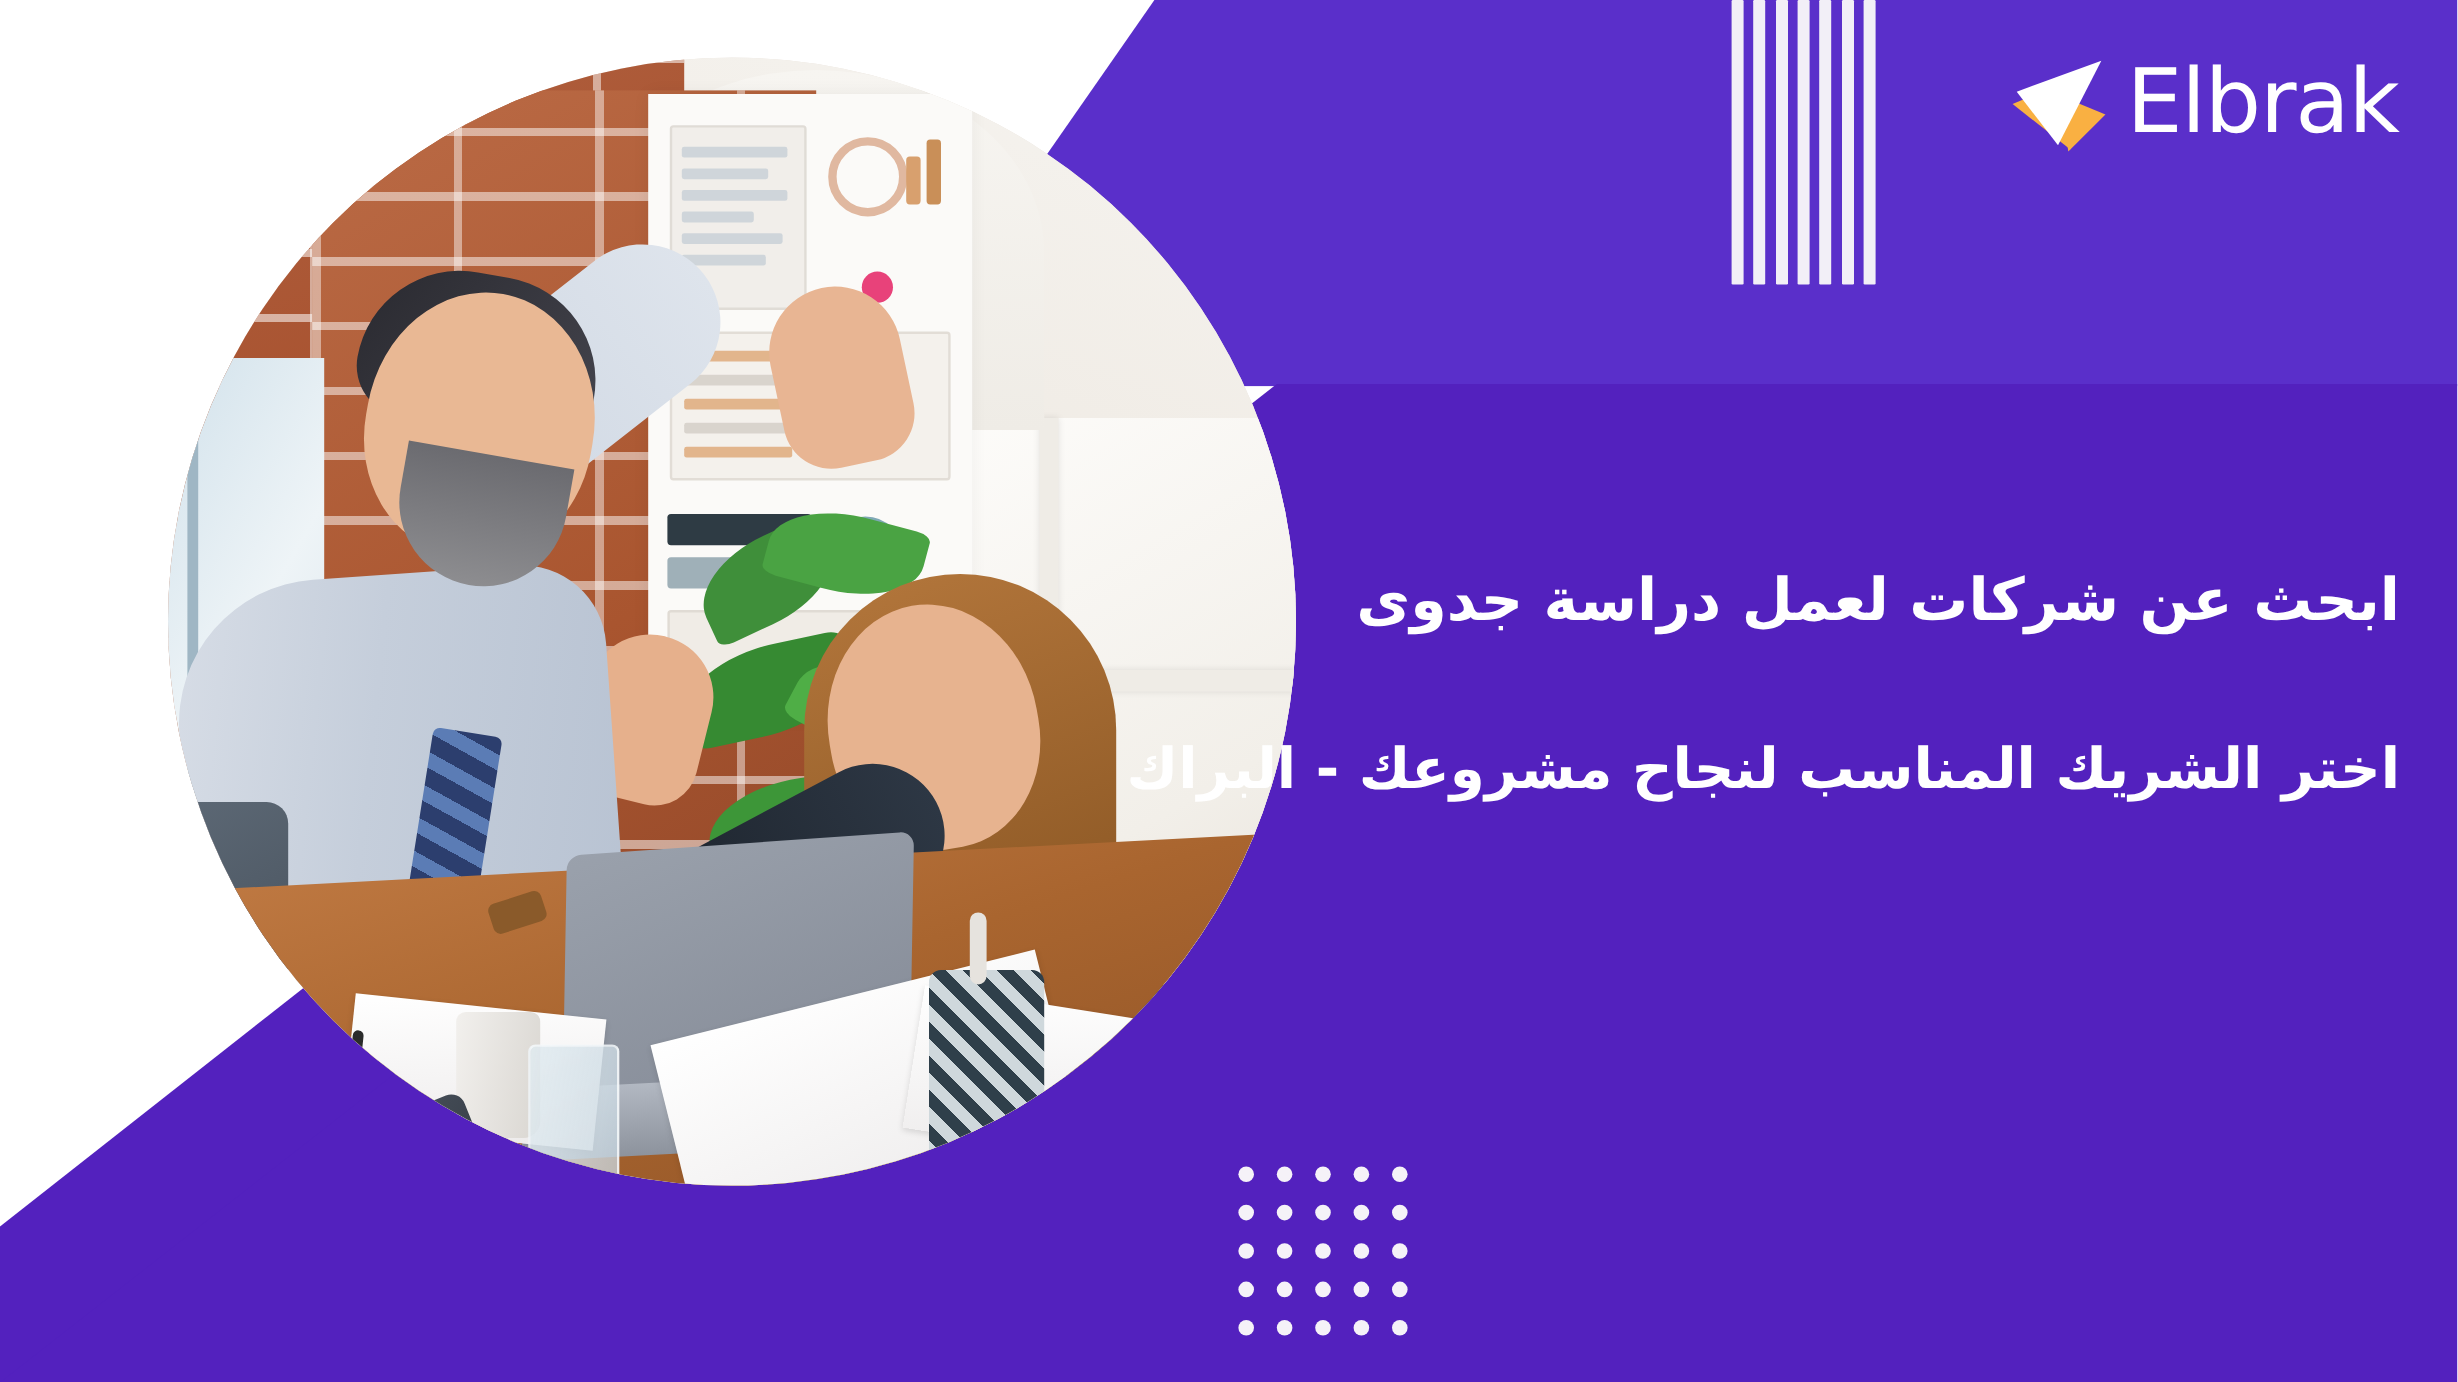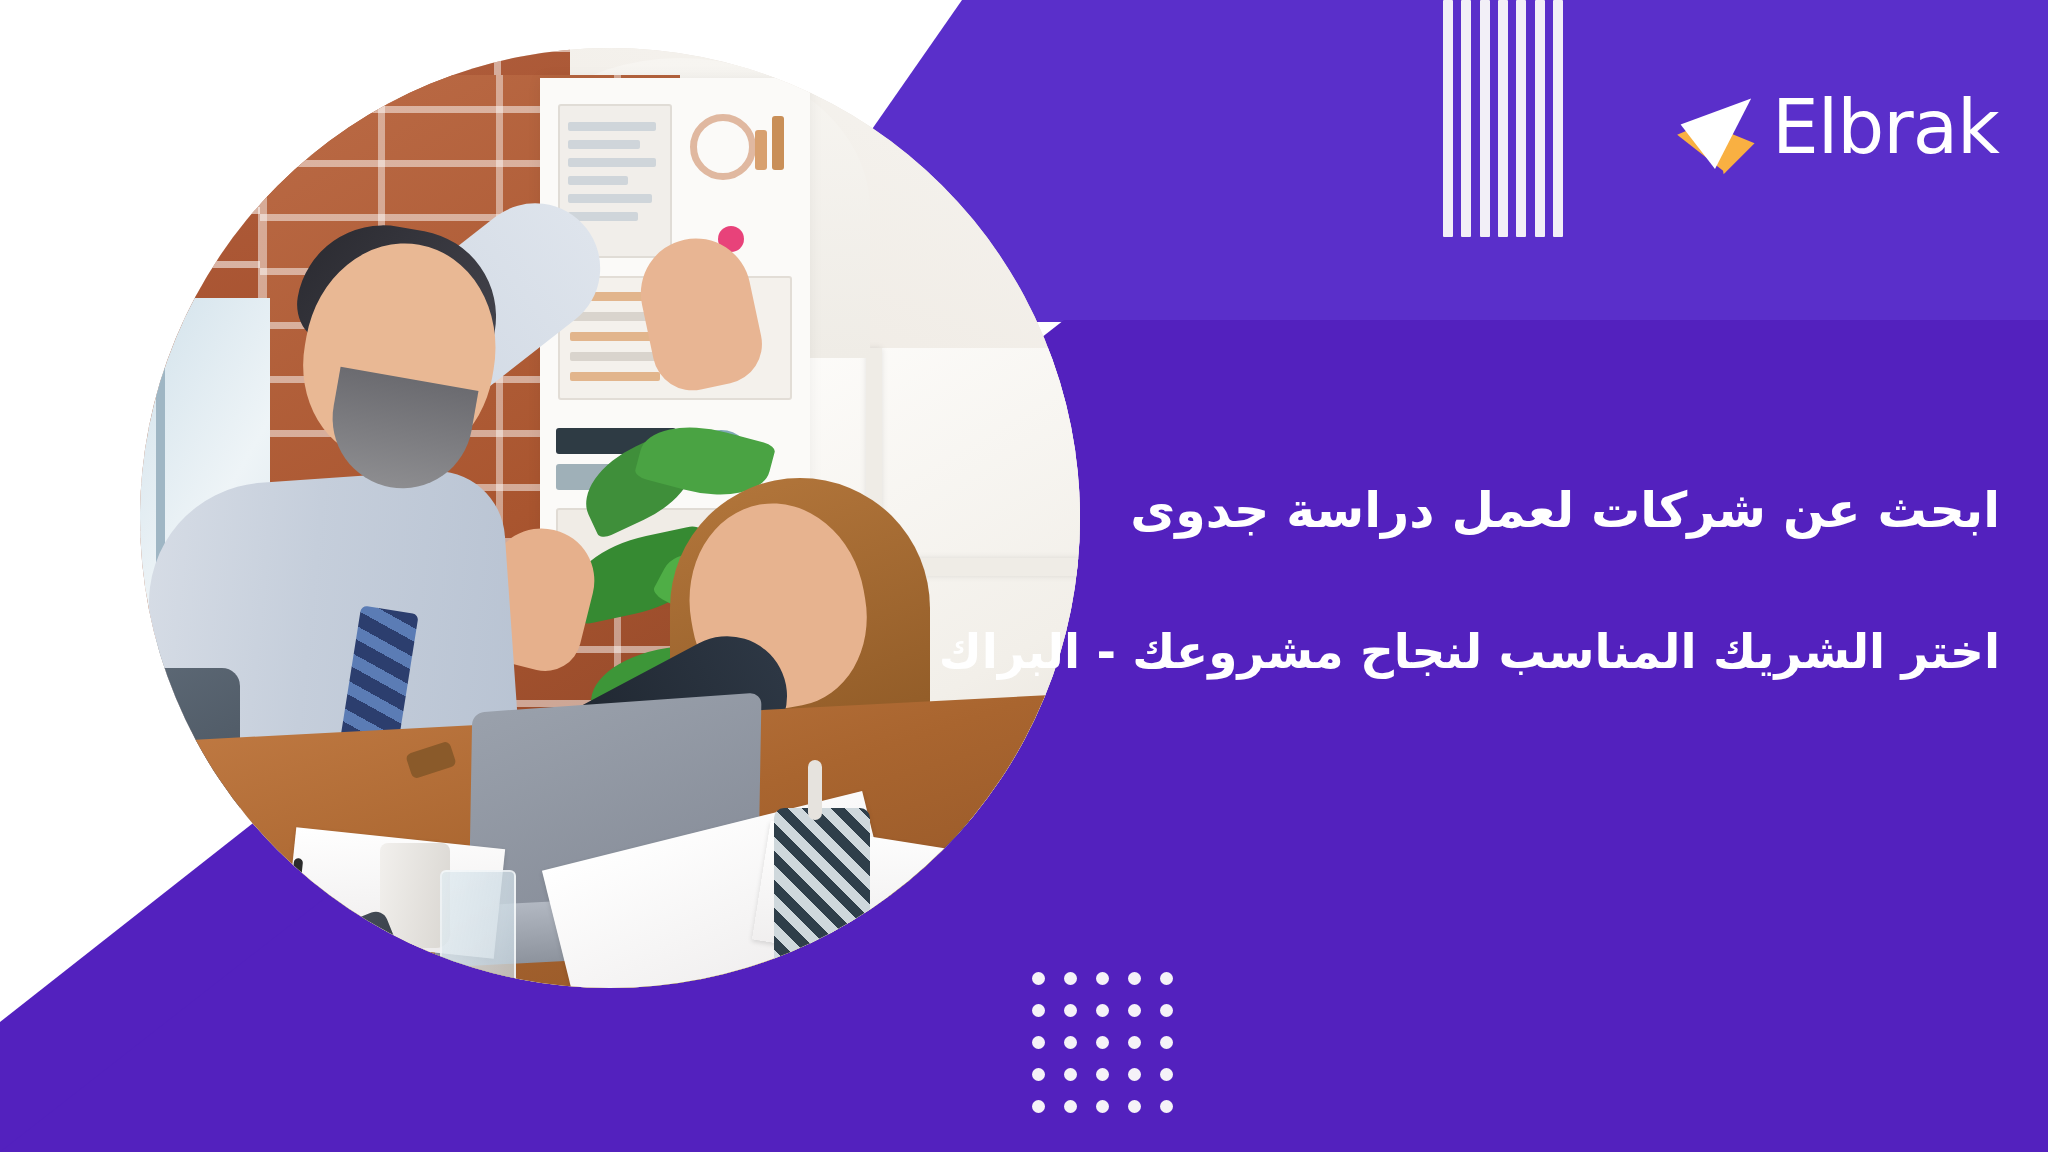--- a/index.html
+++ b/index.html
@@ -373,44 +373,44 @@
     border-radius: 1px;
   }
 
   
   .logo {
     position: absolute;
     top: 42px;
     left: 1672px;
     z-index: 6;
     display: flex;
+    align-items: center;
     gap: 14px;
     direction: ltr;
-    margin-top: 48px;
   }
   .logo-mark {
     width: 86px;
     height: 86px;
     position: relative;
     flex: none;
   }
   .logo-text {
     font-family: "DejaVu Sans", "Liberation Sans", sans-serif;
     font-size: 74px;
     line-height: 1;
     font-weight: 400;
     color: #ffffff;
     letter-spacing: -1px;
   }
 
   
   .copy {
     position: absolute;
     left: 1160px;
-    top: 480px;
+    top: 470px;
     width: 840px;
     z-index: 6;
     text-align: center;
     direction: rtl;
   }
   .headline {
     color: #ffffff;
     font-family: "DejaVu Sans", "Liberation Sans", sans-serif;
     font-weight: bold;
     font-size: 49px;

